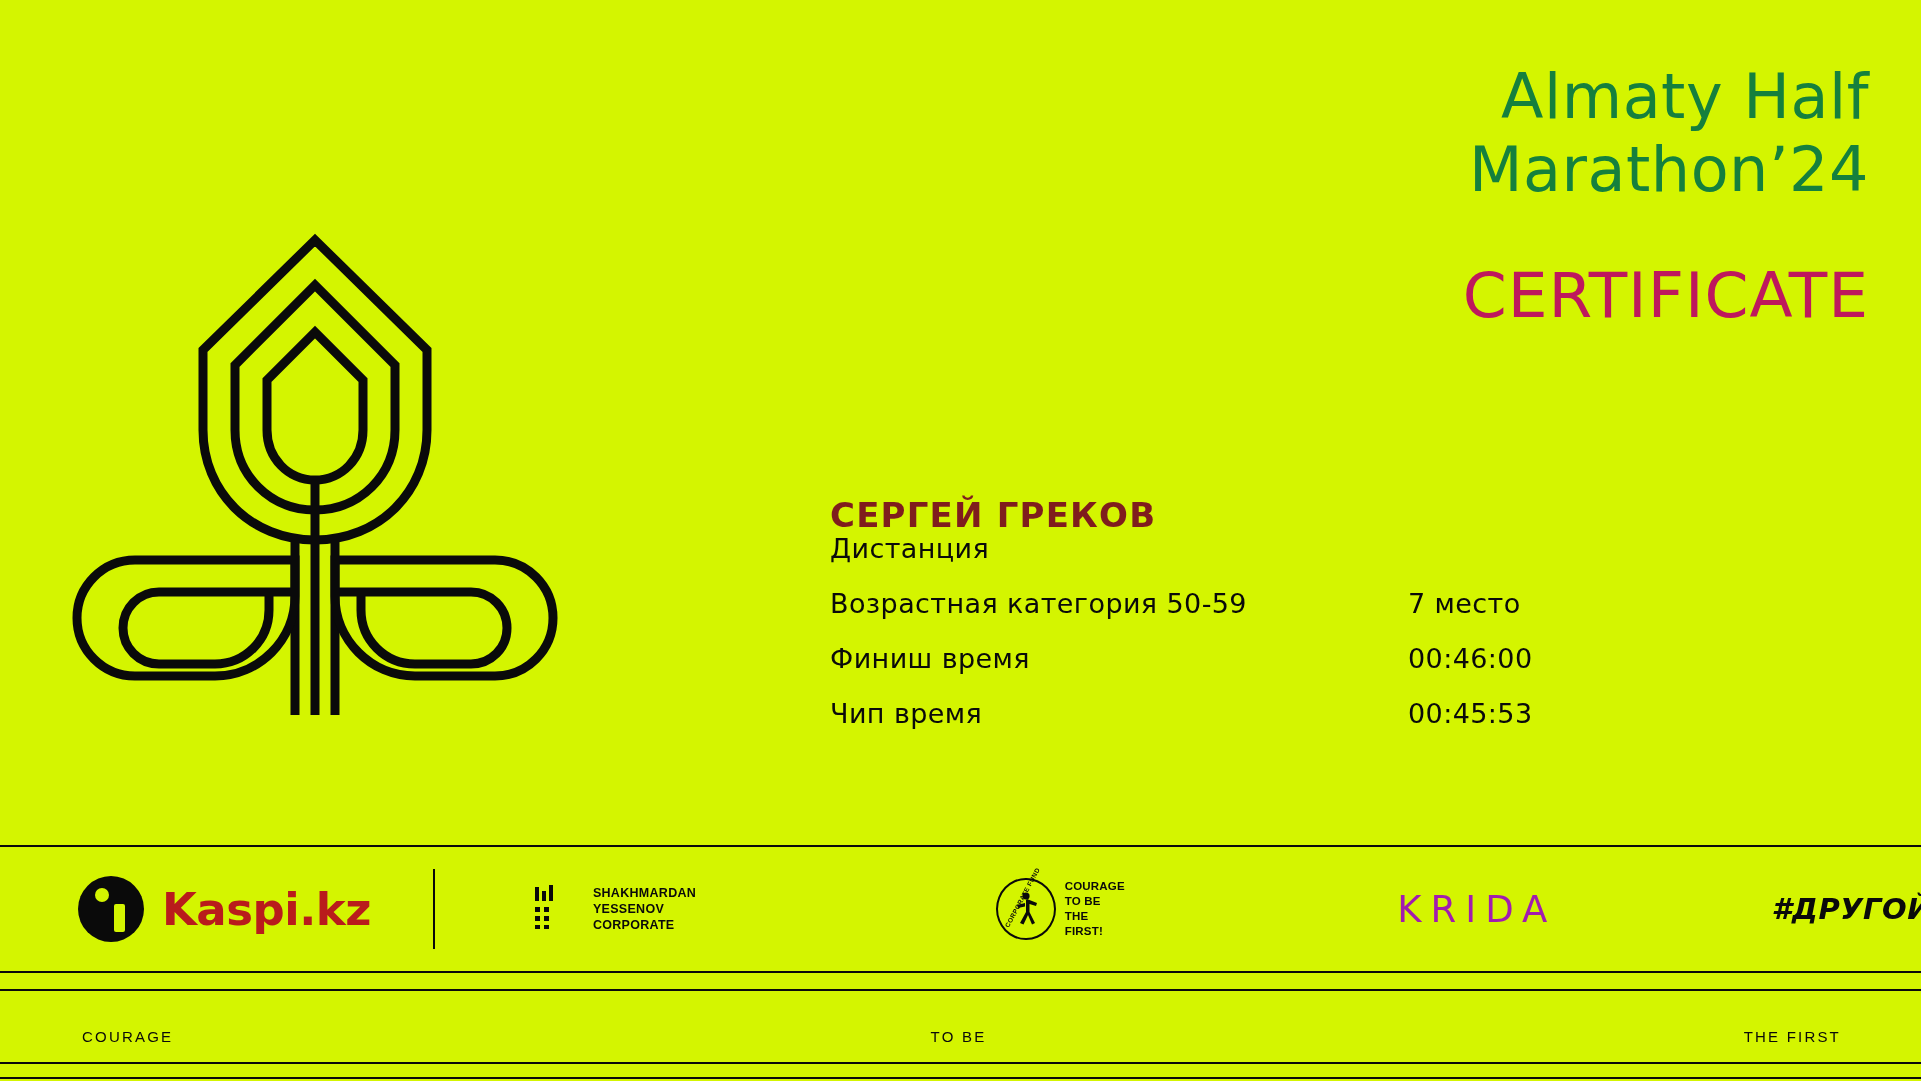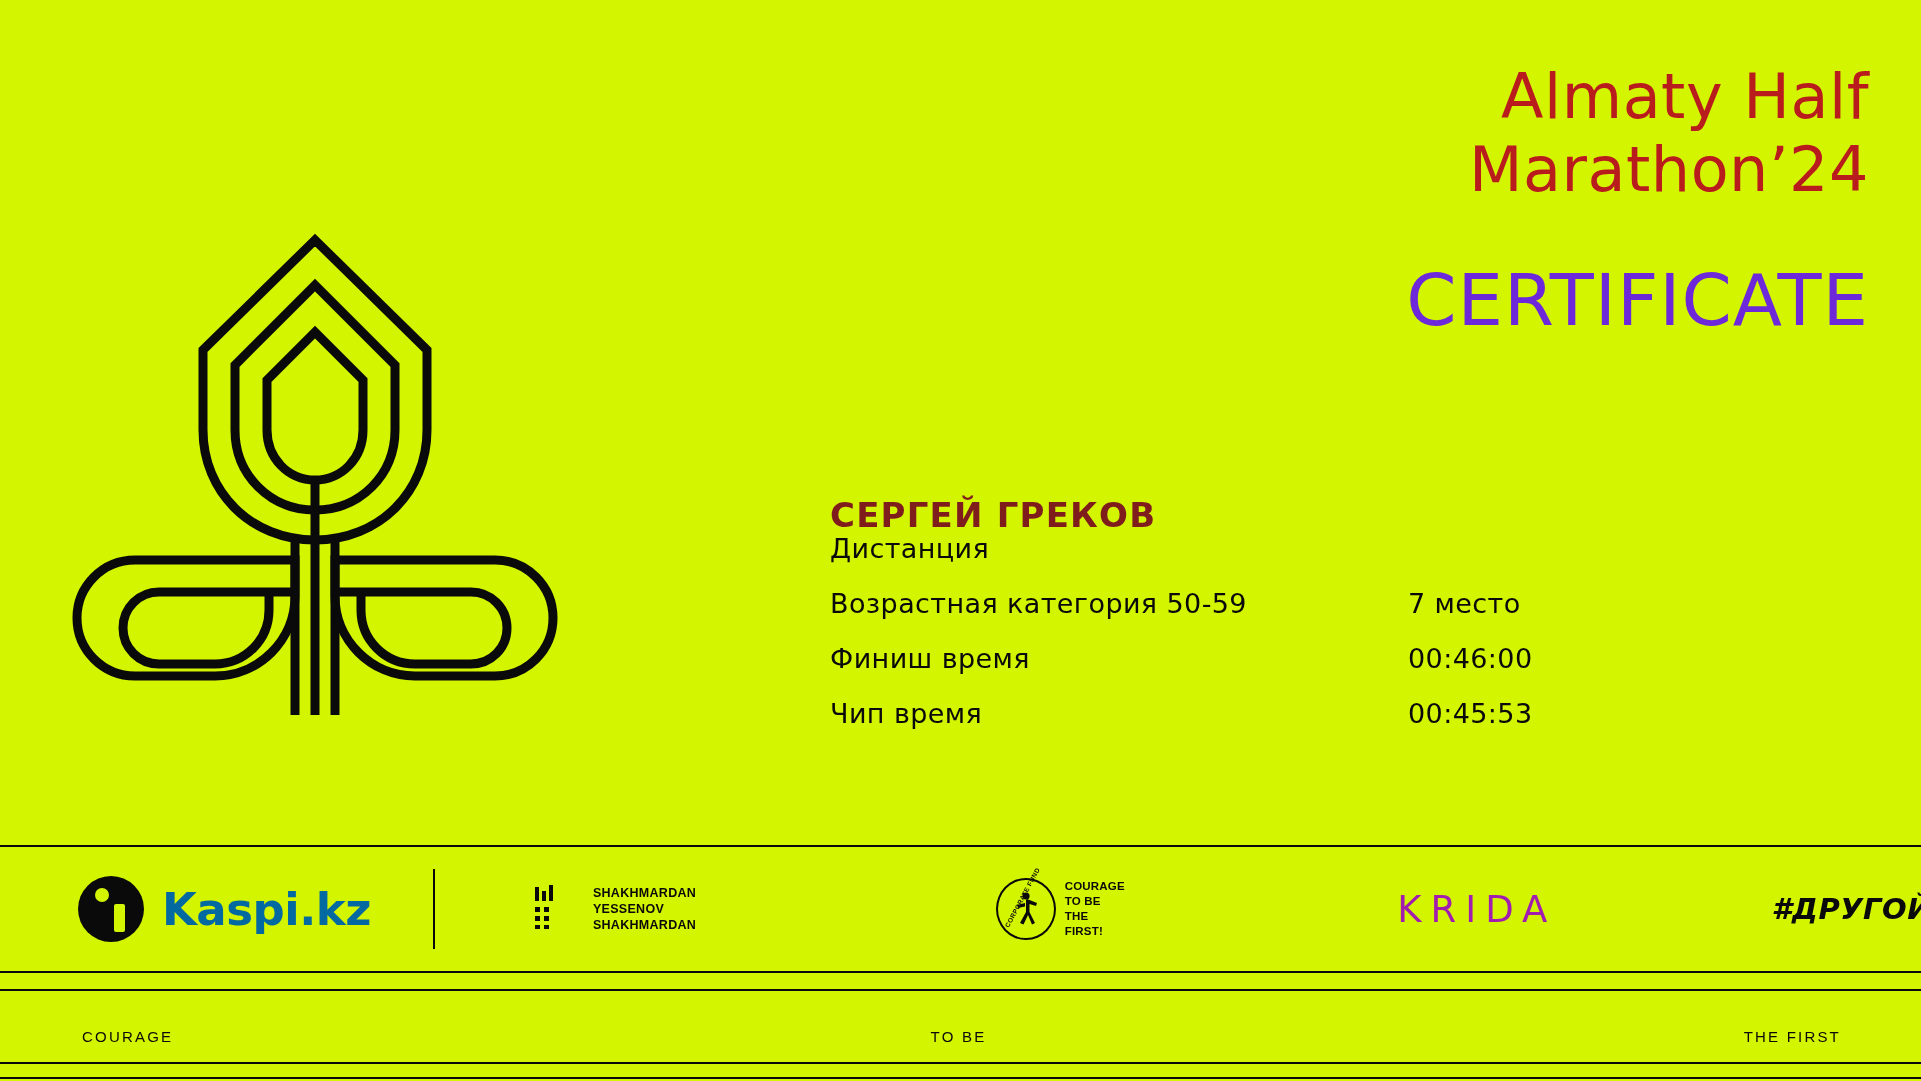--- a/index.html
+++ b/index.html
@@ -35,30 +35,30 @@
     right: 52px;
     top: 60px;
     text-align: right;
     width: 1100px;
   }
   .event-title {
     font-size: 62px;
     line-height: 1.18;
     font-weight: 400;
     letter-spacing: 0.5px;
-    color: #b91c1c;
+    color: #15803d;
     font-family: "DejaVu Sans", sans-serif;
   }
   .cert-word {
     margin-top: 58px;
-    font-size: 72px;
+    font-size: 63px;
     line-height: 1;
     letter-spacing: 1px;
     font-weight: 400;
-    color: #6d28d9;
+    color: #be185d;
     font-family: "DejaVu Sans", sans-serif;
   }
 
   
   .results {
     position: absolute;
     left: 830px;
     top: 495px;
     width: 1020px;
   }
@@ -127,21 +127,21 @@
     position: absolute;
     left: 36px; top: 28px;
     width: 11px; height: 28px;
     background: #d4f500;
     border-radius: 2px;
   }
   .kaspi-text {
     font-size: 45px;
     font-weight: 700;
     letter-spacing: -0.5px;
-    color: #0369a1;
+    color: #b91c1c;
     font-family: "DejaVu Sans", sans-serif;
   }
   .divider {
     width: 2px;
     height: 80px;
     background: #0a0a0a;
     margin-left: 62px;
   }
 
   .sp-yessenov { margin-left: 100px; gap: 12px; }
@@ -305,21 +305,21 @@
           <rect x="0" y="22" width="5" height="5"></rect>
           <rect x="9" y="22" width="5" height="5"></rect>
           <rect x="0" y="31" width="5" height="5"></rect>
           <rect x="9" y="31" width="5" height="5"></rect>
           <rect x="0" y="40" width="5" height="4"></rect>
           <rect x="9" y="40" width="5" height="4"></rect>
         </svg>
       </div>
       <div class="yes-text">
         <div>SHAKHMARDAN YESSENOV</div>
-        <div>SHAKHMARDAN</div>
+        <div>CORPORATE</div>
       </div>
     </div>
 
     <div class="sp sp-corporate">
       <div class="corp-badge">
         <div class="corp-ring"></div>
         <div class="corp-circ-text">CORPORATE FUND</div>
         <svg class="corp-figure" viewBox="0 0 24 34" xmlns="http://www.w3.org/2000/svg" fill="#0a0a0a">
           <circle cx="11" cy="4" r="3.6"></circle>
           <path d="M11 8 L11 20 L5 31 L8.5 32.5 L13 23 L17 32.5 L20 31 L14.5 20 L14.5 12 L21 14 L22 11 L12 7 Z"></path>

